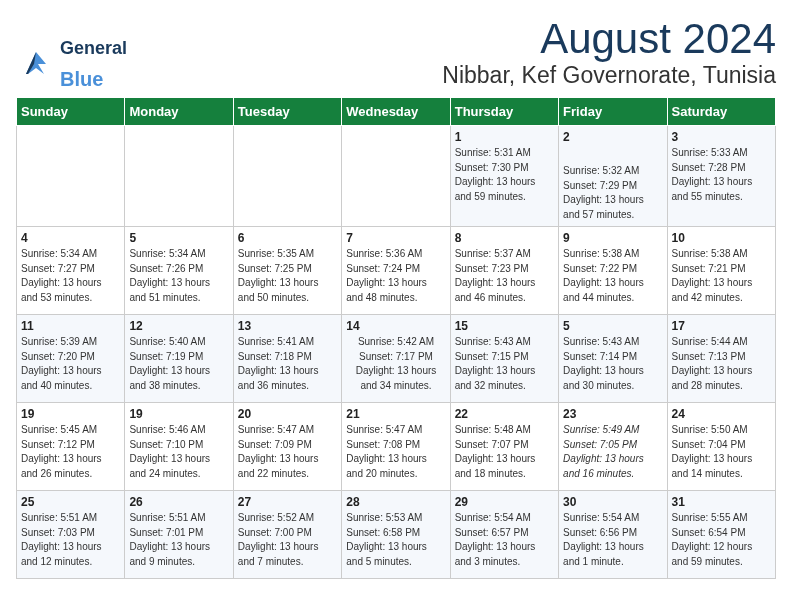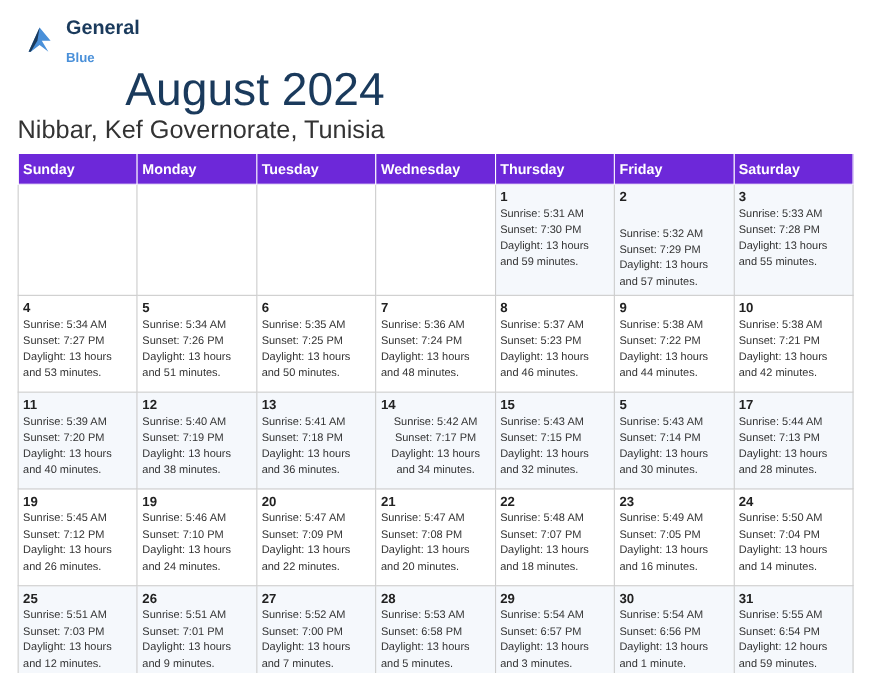--- a/index.html
+++ b/index.html
@@ -5,45 +5,44 @@
     * { box-sizing: border-box; margin: 0; padding: 0; }
     body {
       font-family: Arial, sans-serif;
       background: #fff;
       width: 792px;
       min-height: 612px;
       padding: 16px;
     }
     .header {
       display: flex;
-      align-items: flex-start;
+      align-items: flex-end;
       justify-content: space-between;
       margin-bottom: 8px;
-      flex-direction: column;
     }
     .title-block {
       text-align: right;
     }
     .month-title {
       font-size: 42px;
       font-weight: normal;
       color: #1a3a5c;
       line-height: 1.1;
     }
     .location-title {
       font-size: 23px;
       color: #333;
     }
     table {
       width: 100%;
       border-collapse: collapse;
       table-layout: fixed;
     }
     thead tr th {
-      background: #6d28d9;
+      background: #15803d;
       color: #fff;
       font-size: 13px;
       font-weight: bold;
       padding: 6px 4px;
       text-align: left;
       border: 1px solid #fff;
     }
     tbody tr td {
       vertical-align: top;
       border: 1px solid #ccc;
@@ -84,21 +83,21 @@
       display: flex;
       flex-direction: column;
       line-height: 1;
     }
     .logo-general {
       font-size: 18px;
       font-weight: bold;
       color: #1a3a5c;
     }
     .logo-blue {
-      font-size: 12px;
+      font-size: 20px;
       font-weight: bold;
       color: #4a90d9;
       margin-top: 12px;
     }
   </style>
 </head>
 <body>
 
 <div class="header">
   <div class="logo-wrap">
@@ -182,21 +181,21 @@
         <td>
           <span class="day-number">7</span>
           <div class="cell-content" style="white-space: pre-line;">Sunrise: 5:36 AM
 Sunset: 7:24 PM
 Daylight: 13 hours
 and 48 minutes.</div>
         </td>
         <td>
           <span class="day-number">8</span>
           <div class="cell-content" style="white-space: pre-line;">Sunrise: 5:37 AM
-Sunset: 5:23 PM
+Sunset: 7:23 PM
 Daylight: 13 hours
 and 46 minutes.</div>
         </td>
         <td>
           <span class="day-number">9</span>
           <div class="cell-content" style="white-space: pre-line;">Sunrise: 5:38 AM
 Sunset: 7:22 PM
 Daylight: 13 hours
 and 44 minutes.</div>
         </td>
@@ -290,21 +289,21 @@
         </td>
         <td>
           <span class="day-number">22</span>
           <div class="cell-content" style="white-space: pre-line;">Sunrise: 5:48 AM
 Sunset: 7:07 PM
 Daylight: 13 hours
 and 18 minutes.</div>
         </td>
         <td>
           <span class="day-number">23</span>
-          <div class="cell-content" style="white-space: pre-line;">Sunrise: 5:49 AM
+          <div class="cell-content" style="white-space: pre-line; font-style: italic;">Sunrise: 5:49 AM
 Sunset: 7:05 PM
 Daylight: 13 hours
 and 16 minutes.</div>
         </td>
         <td>
           <span class="day-number">24</span>
           <div class="cell-content" style="white-space: pre-line;">Sunrise: 5:50 AM
 Sunset: 7:04 PM
 Daylight: 13 hours
 and 14 minutes.</div>

